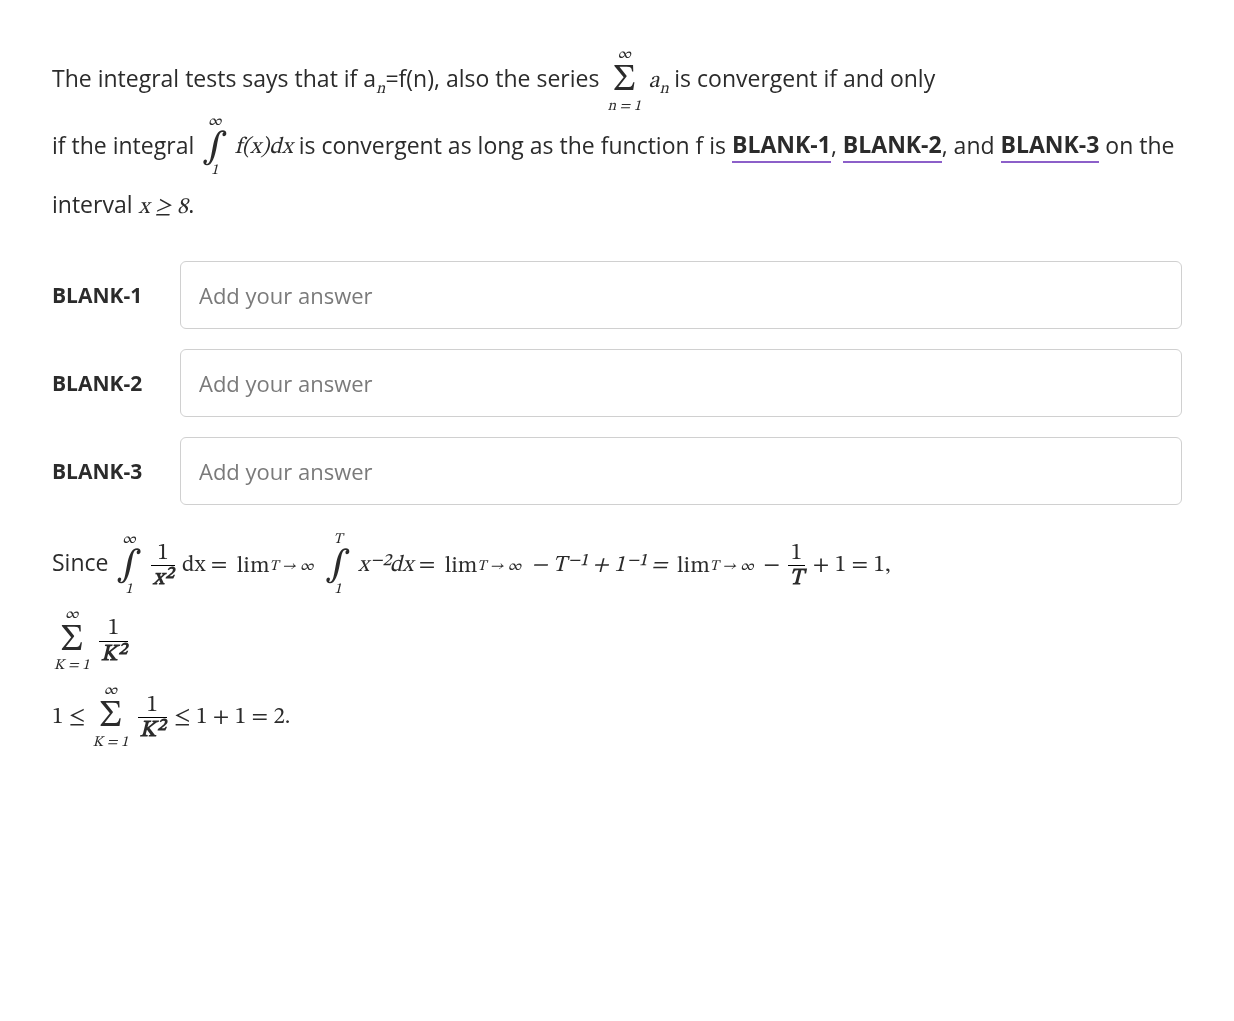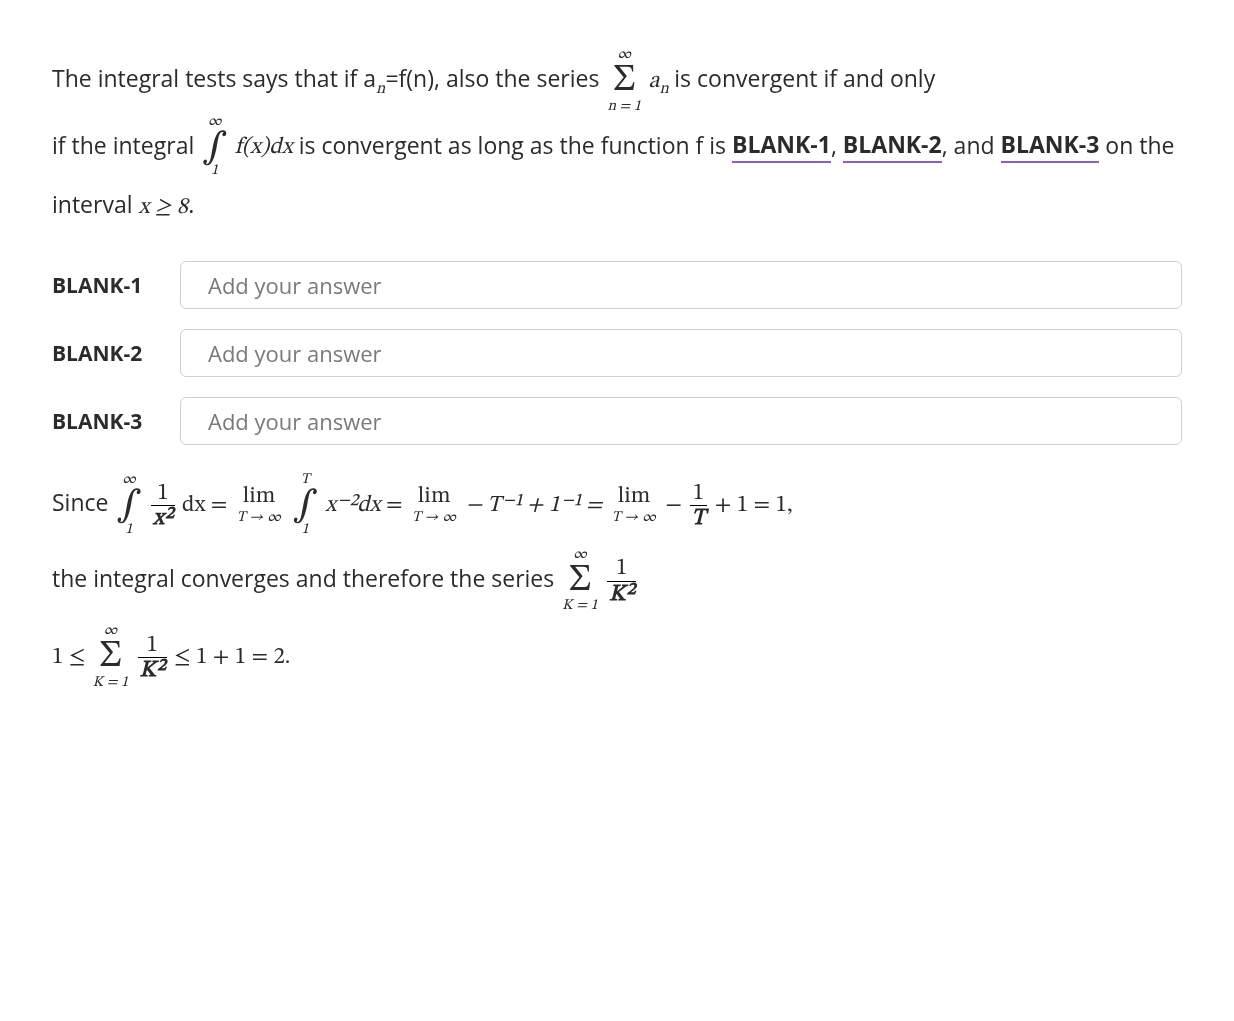--- a/index.html
+++ b/index.html
@@ -57,21 +57,21 @@
     align-items: center;
     vertical-align: middle;
     line-height: 1.05;
     font-style: normal;
     margin: 0 2px;
   }
   .frac .num-top { font-style: normal; }
   .frac .den { border-top: 1.5px solid #000; font-style: italic; padding: 0 2px; font-weight: bold;}
   .lim {
     display: inline-flex;
-    flex-direction: column;
+    flex-direction: row;
     align-items: center;
     vertical-align: middle;
     line-height: 1;
     margin: 0 4px;
   }
   .lim .lim-label { font-style: normal; }
   .lim .lim-sub { font-size: 0.65em; font-style: italic; margin-top:4px;}
 
   .blanks {
     margin-top: 28px;
@@ -84,24 +84,24 @@
     margin-bottom: 20px;
   }
   .blank-label {
     font-weight: 700;
     font-size: 21px;
     width: 110px;
     flex-shrink: 0;
   }
   .blank-input {
     flex: 1;
-    height: 48px;
+    height: 68px;
     border: 1px solid #d0d0d0;
     border-radius: 6px;
-    padding: 0 27px;
+    padding: 0 18px;
     font-size: 22px;
     font-family: inherit;
     color: #333;
   }
   .blank-input::placeholder {
     color: #7a7a7a;
   }
   .eq-block {
     margin-top: 12px;
   }
@@ -195,21 +195,20 @@
       <span class="rm"> − </span>
       <span class="frac">
         <span class="num-top">1</span>
         <span class="den">T</span>
       </span>
       <span class="rm"> + 1 = 1,</span>
     </span>
   </div>
 
   <div style="margin-top:10px;">
-    <span>the integral converges and therefore the series </span>
     <span class="math">
       <span class="inline-sum">
         <span class="sup">∞</span>
         <span class="big">Σ</span>
         <span class="sub">K = 1</span>
       </span>
       <span class="frac">
         <span class="num-top">1</span>
         <span class="den">K²</span>
       </span>

